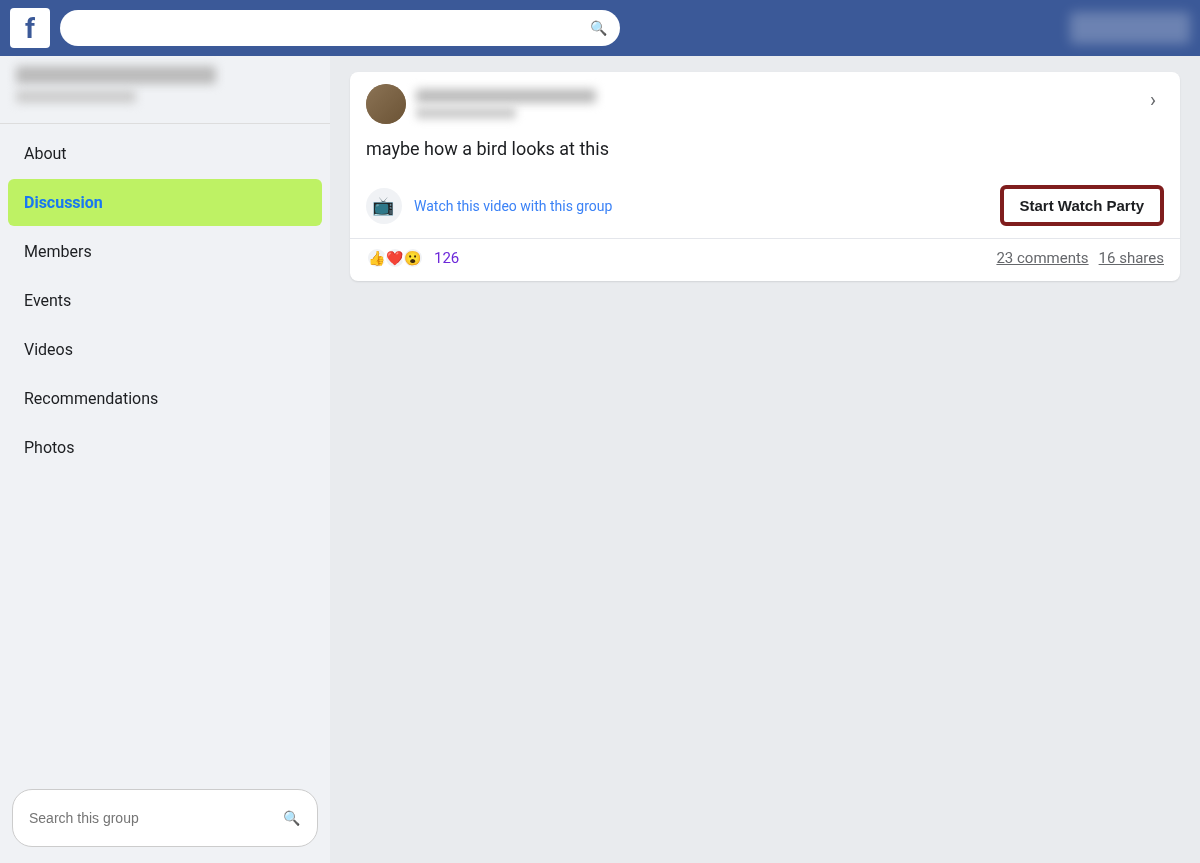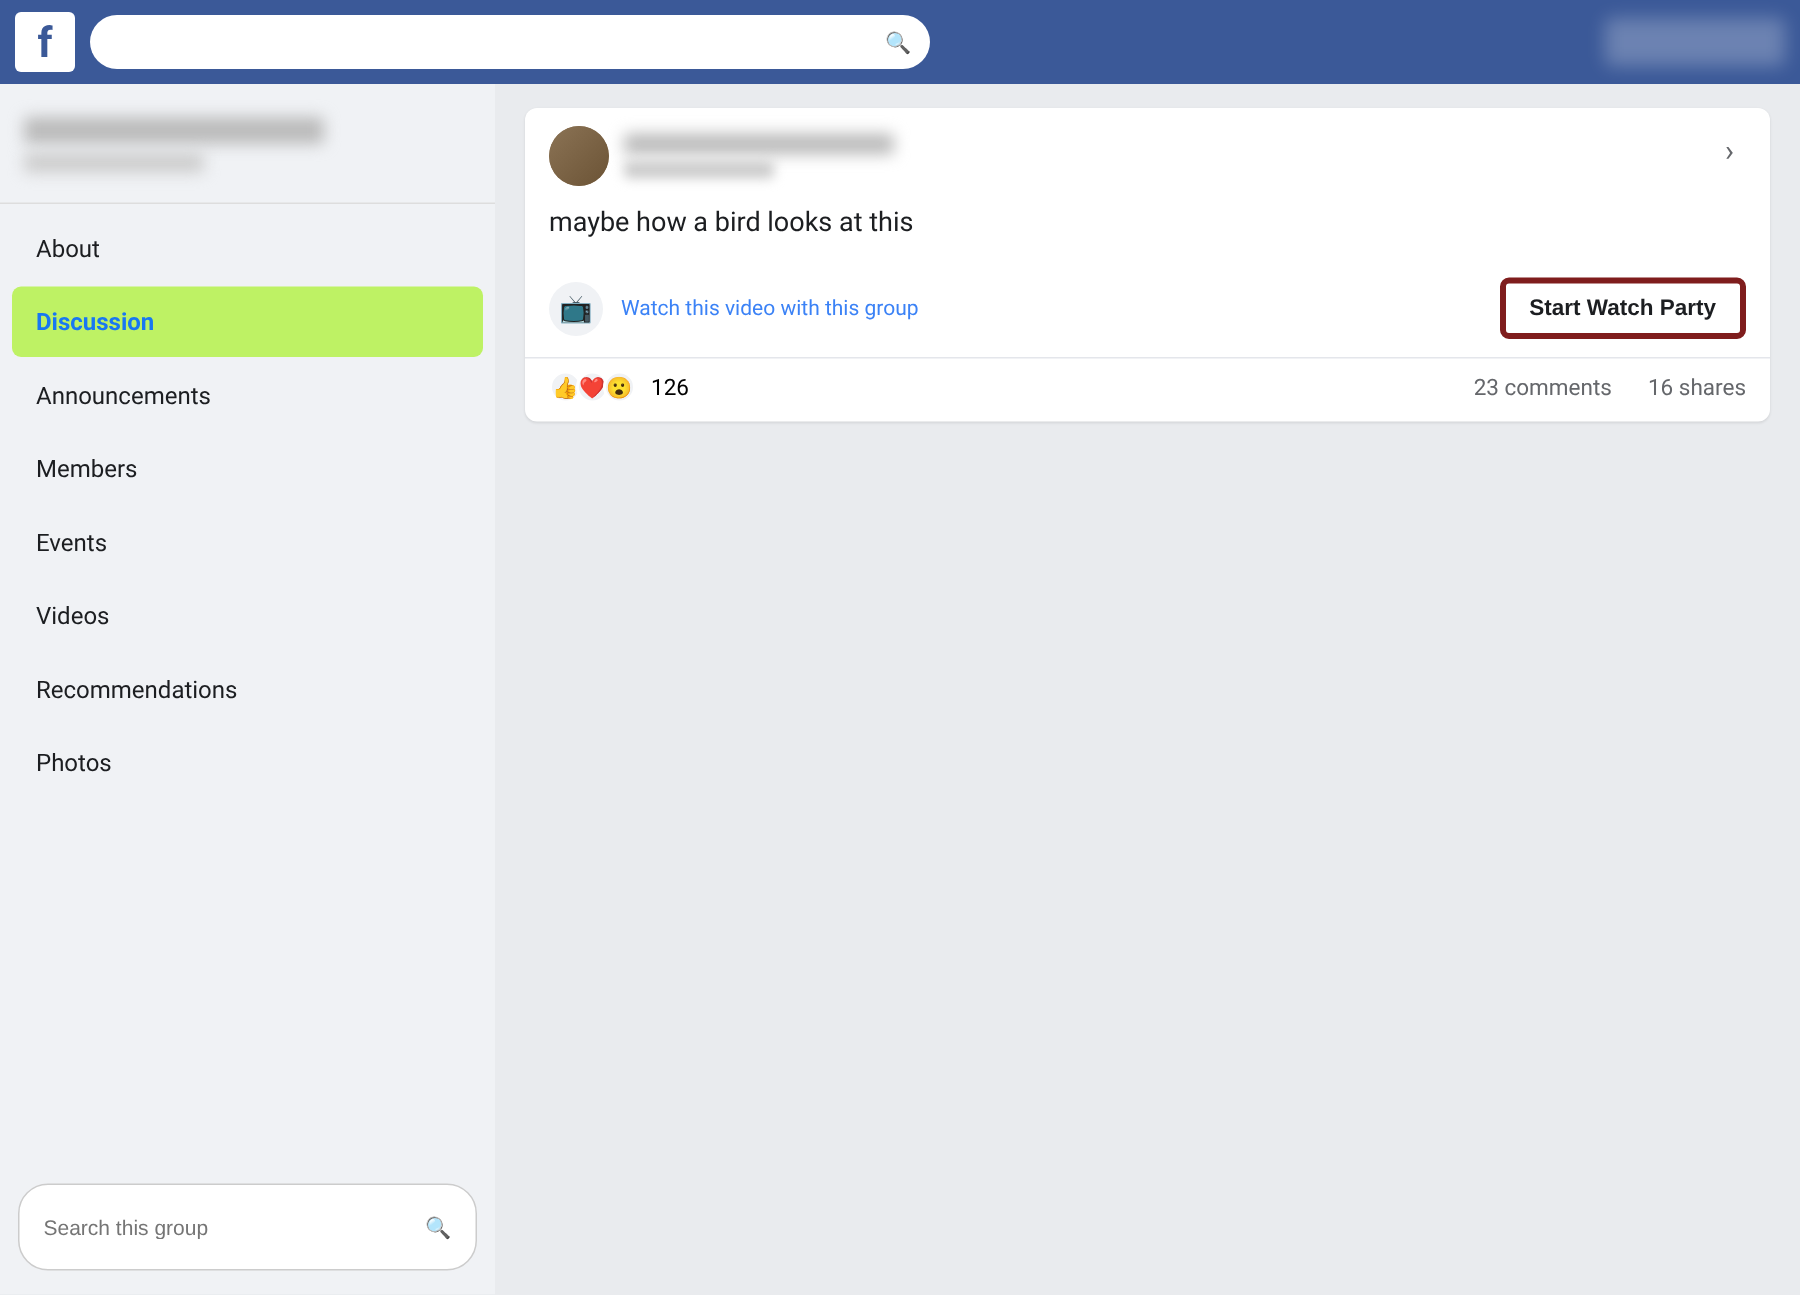--- a/index.html
+++ b/index.html
@@ -82,21 +82,21 @@
       height: calc(863px - 56px);
     }
 
     
     .left-sidebar {
       width: 330px;
       background: #f0f2f5;
       flex-shrink: 0;
       display: flex;
       flex-direction: column;
-      padding-top: 12px;
+      padding-top: 0;
       justify-content: flex-end;
     }
 
     .group-header {
       padding: 10px 16px 16px 16px;
     }
 
     .group-name-blur {
       width: 200px;
       height: 18px;
@@ -340,31 +340,32 @@
       margin-left: -4px;
       background: #f0f2f5;
     }
 
     .reaction-emoji:first-child {
       margin-left: 0;
     }
 
     .reaction-count {
       font-size: 15px;
-      color: #000000;
+      color: #6d28d9;
       margin-left: 4px;
       text-align: right;
     }
 
     .reactions-right {
       display: flex;
       align-items: center;
-      gap: 24px;
+      gap: 10px;
       font-size: 15px;
       color: #65676b;
+      text-decoration: underline;
     }
   </style>
 </head>
 <body>
 
 <nav class="top-nav">
   <div class="fb-logo">
     <span>f</span>
   </div>
   <div class="search-bar">
@@ -384,23 +385,20 @@
       <div class="group-sub-blur"></div>
     </div>
     <div class="sidebar-divider"></div>
 
     <nav class="sidebar-nav">
       <div class="sidebar-item">
         <span>About</span>
       </div>
       <div class="sidebar-item active">
         <span>Discussion</span>
-      </div>
-      <div class="sidebar-item">
-        <span>Announcements</span>
       </div>
       <div class="sidebar-item">
         <span>Members</span>
       </div>
       <div class="sidebar-item">
         <span>Events</span>
       </div>
       <div class="sidebar-item">
         <span>Videos</span>
       </div>

